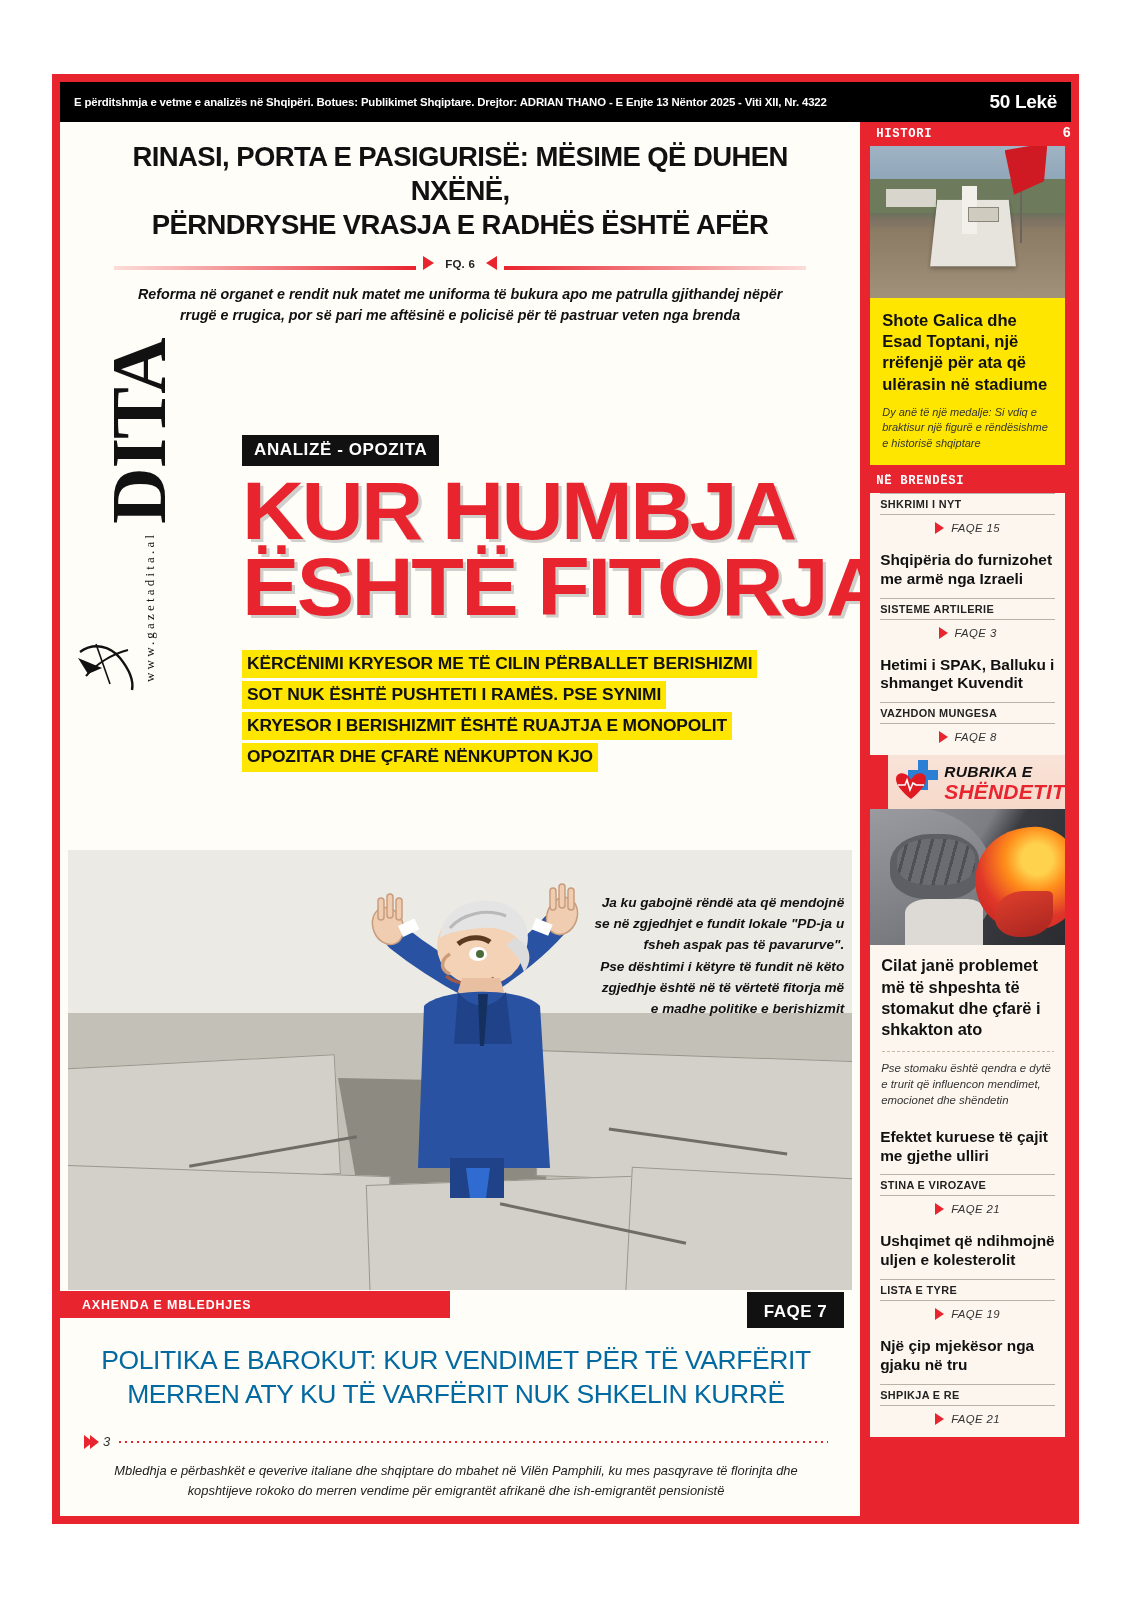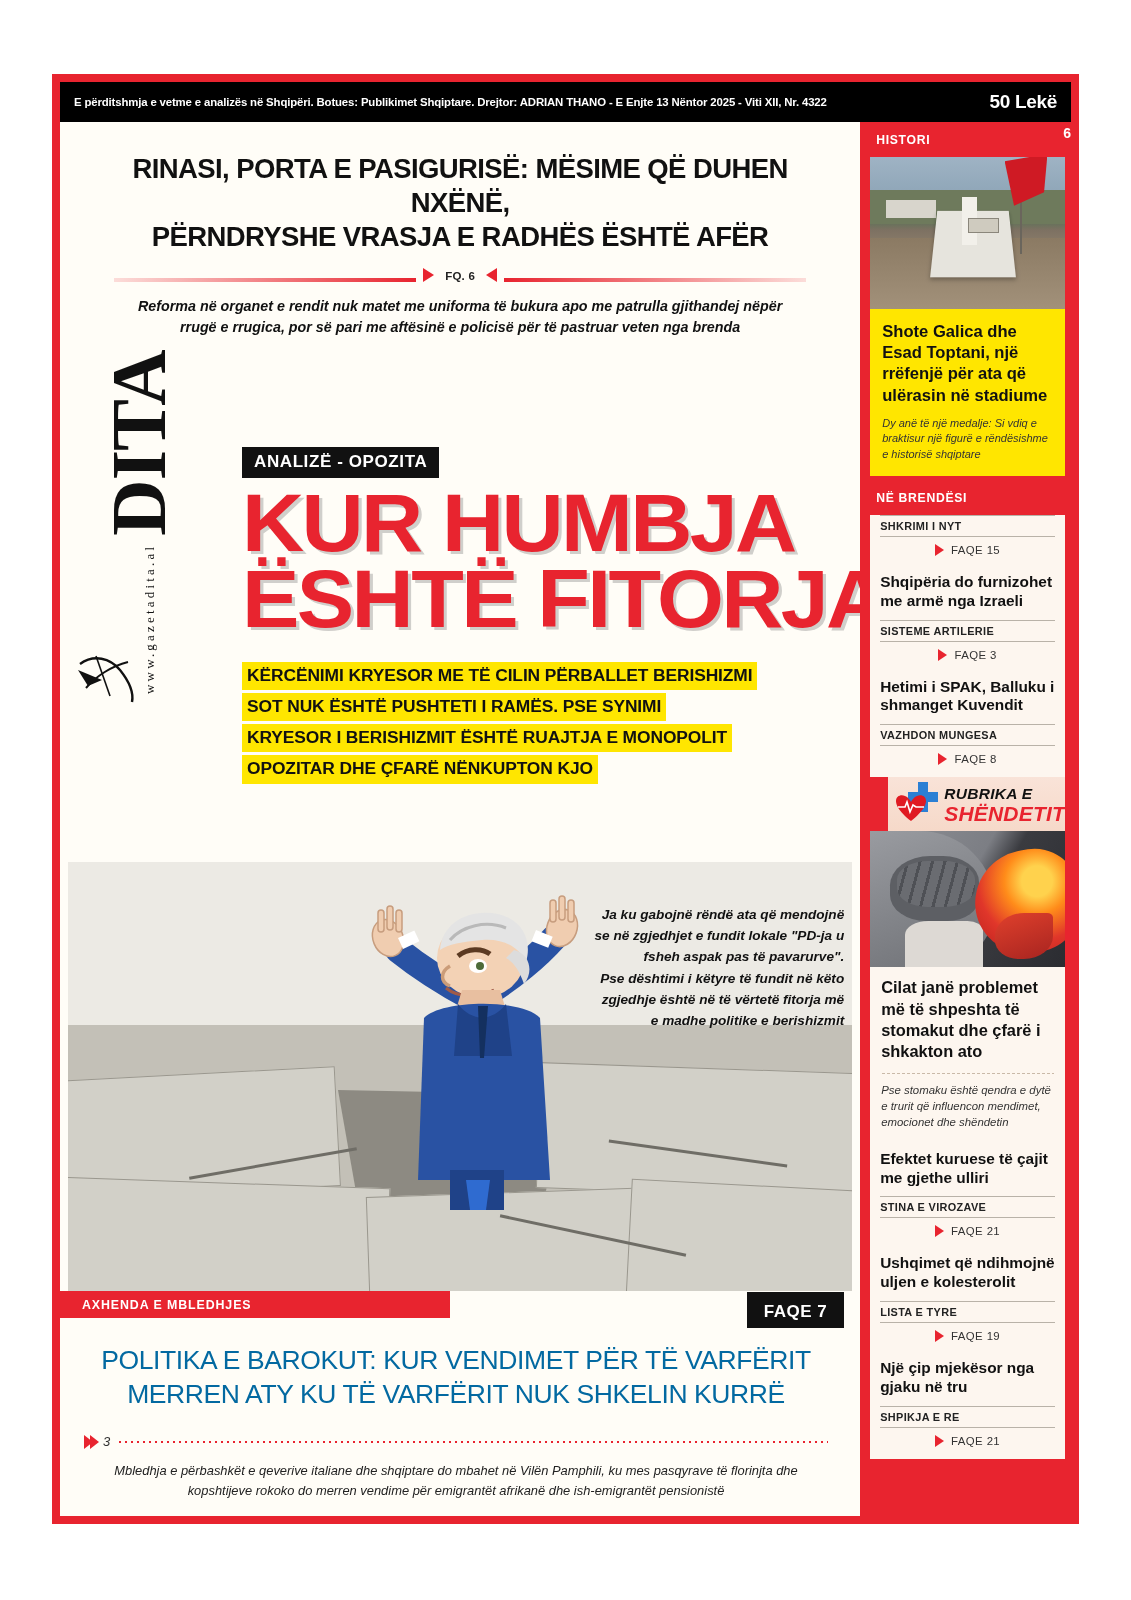--- a/index.html
+++ b/index.html
@@ -50,21 +50,20 @@
   
   .body-wrap {
     position: absolute; left: 0; top: 40px;
     width: 100%; height: calc(100% - 40px);
     display: flex;
   }
   .col-main {
     width: 923px;
     position: relative;
     background: #fffdf7;
-    margin-top: 12px;
   }
   .col-side {
     flex: 1;
     position: relative;
     background: #e8242f;
     padding-left: 4px;
   }
 
   
   .top-headline {
@@ -302,24 +301,25 @@
   }
 
   
   .side-inner {
     position: relative;
     width: 100%; height: 100%;
     padding: 0 6px 0 0;
   }
   .sec-bar {
     position: relative;
-    height: 35px;
+    height: 24px;
     background: #e8242f;
     display: flex; align-items: center;
     padding-left: 12px;
+    font-family: Liberation Mono, monospace;
   }
   .sec-bar span {
     color: #fff; font-size: 12.2px; font-weight: bold; letter-spacing: .7px;
   }
   .sec-page {
     position: absolute; right: -6px; top: 3px;
     color: #fff; font-size: 14px; font-weight: bold;
   }
   .side-pad { padding-left: 6px; }
 
@@ -397,21 +397,21 @@
     display: flex; align-items: center; justify-content: center;
     gap: 7px; padding: 7px 0 6px 0;
   }
   .li-page i {
     width: 0; height: 0;
     border-left: 9px solid #e8242f;
     border-top: 6.5px solid transparent;
     border-bottom: 6.5px solid transparent;
   }
   .li-page span {
-    font-size: 11.4px; color: #333; letter-spacing: .4px;
+    font-size: 11.4px; font-style: italic; color: #333; letter-spacing: .4px;
   }
 
   
   .health-head {
     position: relative;
     background: linear-gradient(180deg,#f9e3d8,#f6d9c9);
     height: 54px;
     display: flex; align-items: center;
     padding-left: 8px;
     margin-left: 18px;

